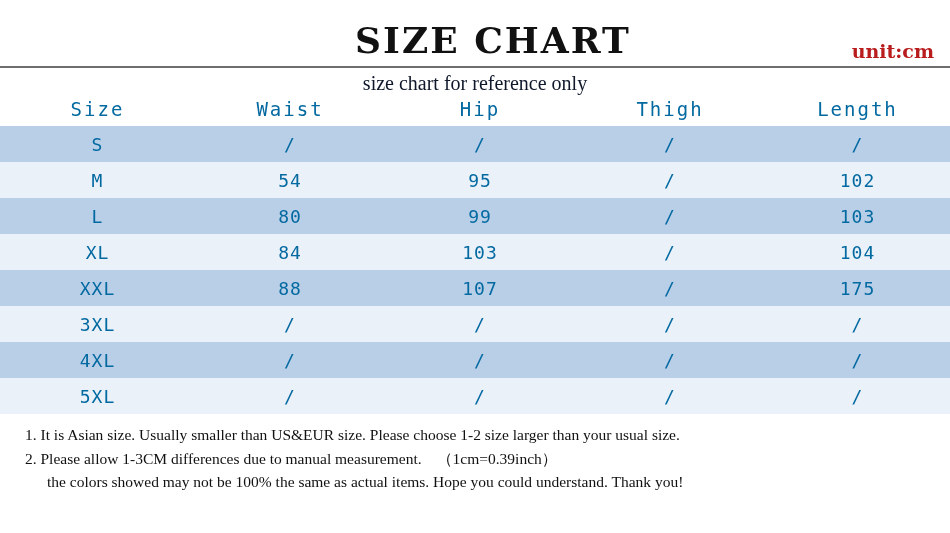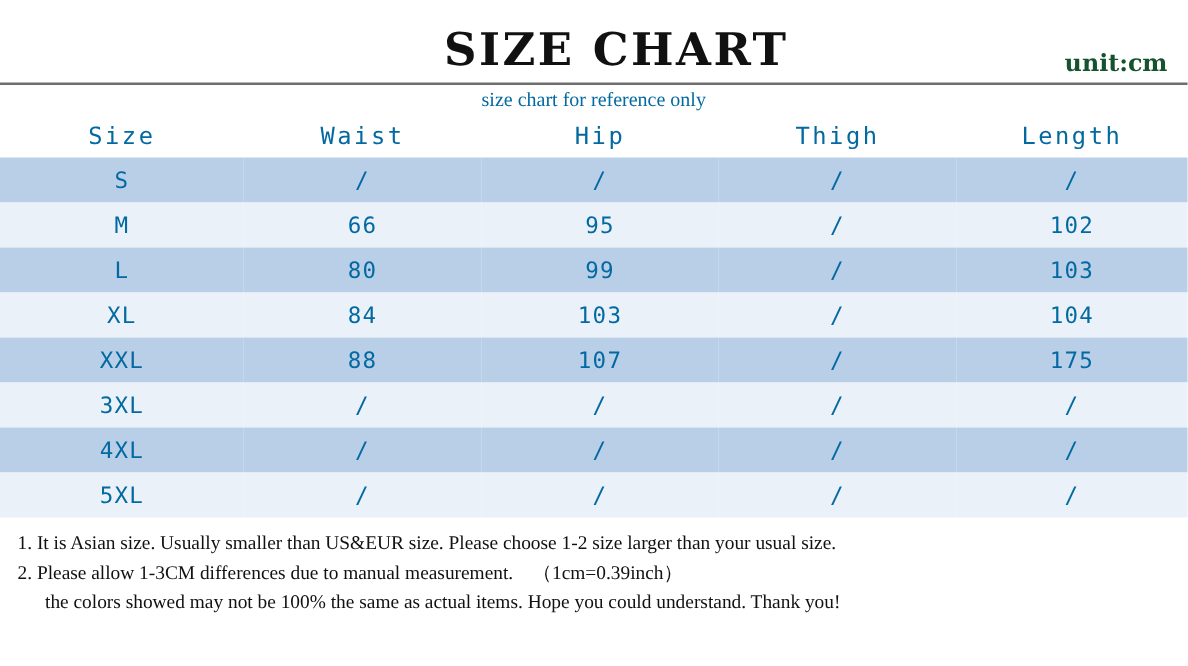--- a/index.html
+++ b/index.html
@@ -32,33 +32,33 @@
     font-weight: bold;
     letter-spacing: 2px;
     color: #111111;
     padding-top: 22px;
     line-height: 1;
     padding-left: 36px;
   }
   .subtitle {
     text-align: center;
     font-family: "Liberation Serif", serif;
-    font-size: 16px;
-    color: #0369a1;
+    font-size: 20px;
+    color: #0f172a;
     margin-top: 15px;
     line-height: 1;
   }
   .unit {
     position: absolute;
     right: 16px;
     top: 40px;
     font-family: "DejaVu Serif", serif;
     font-size: 19px;
     font-weight: bold;
-    color: #14532d;
+    color: #b91c1c;
   }
 
   .rule-top {
     position: absolute;
     left: 0;
     right: 0;
     top: 66px;
     height: 2px;
     background: #6e6e6e;
   }
@@ -97,21 +97,21 @@
   col.c-length { width: 185px; }
 
   
   .notes {
     padding: 9px 0 0 14px;
     font-family: "Liberation Serif", serif;
     font-size: 15.5px;
     color: #111111;
     line-height: 1.52;
   }
-  .note-line { white-space: nowrap; }
+  .note-line { white-space: nowrap; margin-left: 11px; }
   .note-indent { padding-left: 22px; }
 </style>
 </head>
 <body>
 
 <div class="page">
 
   <div class="header">
     <div class="title">SIZE CHART</div>
     <div class="subtitle">size chart for reference only</div>
@@ -139,21 +139,21 @@
     <tbody>
       <tr class="row-dark">
         <td>S</td>
         <td>/</td>
         <td>/</td>
         <td>/</td>
         <td>/</td>
       </tr>
       <tr class="row-light">
         <td>M</td>
-        <td>66</td>
+        <td>54</td>
         <td>95</td>
         <td>/</td>
         <td>102</td>
       </tr>
       <tr class="row-dark">
         <td>L</td>
         <td>80</td>
         <td>99</td>
         <td>/</td>
         <td>103</td>

